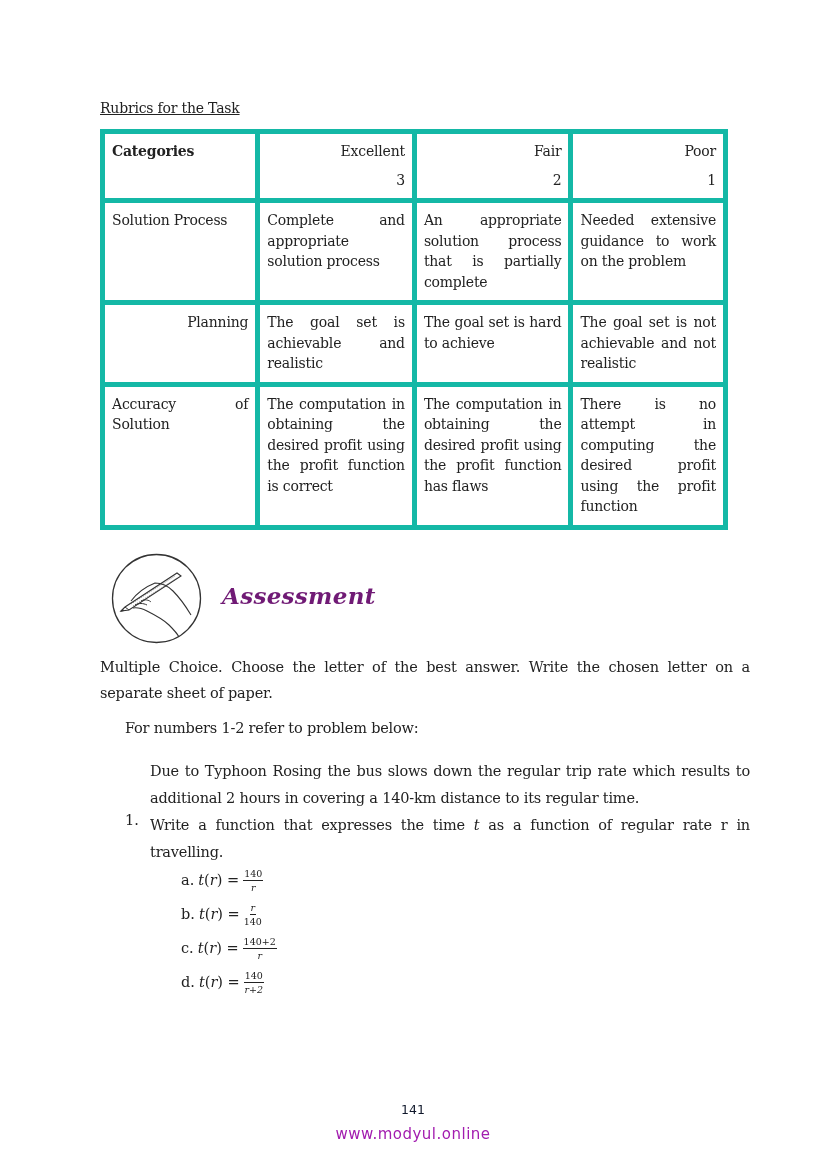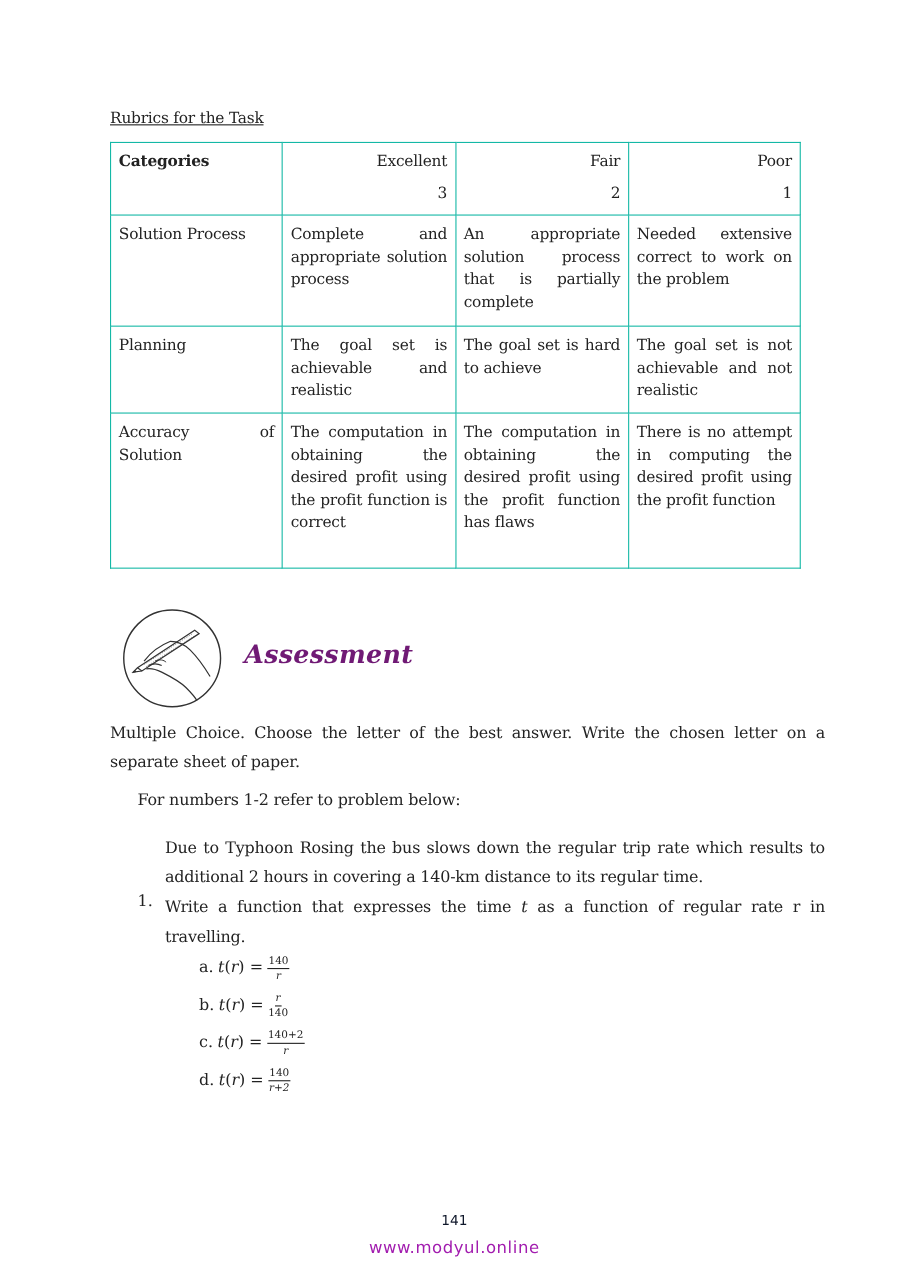--- a/index.html
+++ b/index.html
@@ -2,21 +2,21 @@
 <html><head>
 <meta charset="utf-8">
 <style>
   html, body { margin: 0; padding: 0; background: #ffffff; }
   body { width: 826px; height: 1169px; position: relative; overflow: hidden;
          font-family: "DejaVu Serif", "Liberation Serif", serif; color: #222; }
   .abs { position: absolute; }
   .caption { left: 100px; top: 100px; font-size: 14px; letter-spacing: -0.2px; text-decoration: underline; }
   table.rubric { position: absolute; left: 100px; top: 129px; width: 628px;
                  border-collapse: collapse; font-size: 14px; line-height: 20.5px; letter-spacing: -0.2px; }
-  table.rubric td, table.rubric th { border: 1px solid #14b8a6; vertical-align: top;
+  table.rubric td, table.rubric th { border: 5px solid #14b8a6; vertical-align: top;
                  padding: 7px 7px 8px 7px; text-align: justify; font-weight: normal; }
   table.rubric th { text-align: right; }
   table.rubric th.cat { text-align: left; font-weight: bold; }
   table.rubric th .score { display: block; margin-top: 8px; }
   .col0 { width: 142px; } .col1 { width: 143px; } .col2 { width: 143px; } .col3 { width: 142px; }
   tr.h-head { height: 66px; } tr.h-r1 { height: 101px; } tr.h-r2 { height: 79px; } tr.h-r3 { height: 141px; }
   .icon-wrap { left: 111px; top: 553px; width: 91px; height: 91px; }
   .assess-title { left: 222px; top: 582px; font-family: "DejaVu Serif", serif; font-weight: bold;
                   font-style: italic; font-size: 23px; color: #701a75; letter-spacing: 0.3px; }
   .instr { left: 100px; top: 654px; width: 650px; font-size: 14.5px; line-height: 26px;
@@ -51,24 +51,24 @@
       <tr class="h-head">
     <th class="cat col0"><span>Categories</span></th>
     <th class="col1"><span>Excellent</span><span class="score">3</span></th>
     <th class="col2"><span>Fair</span><span class="score">2</span></th>
     <th class="col3"><span>Poor</span><span class="score">1</span></th>
   </tr>
   <tr class="h-r1">
     <td style="text-align:left">Solution Process</td>
     <td>Complete and appropriate solution process</td>
     <td>An appropriate solution process that is partially complete</td>
-    <td>Needed extensive correct to work on the problem</td>
+    <td>Needed extensive guidance to work on the problem</td>
   </tr>
   <tr class="h-r2">
-    <td style="text-align:left">Planning</td>
+    <td style="text-align:right">Planning</td>
     <td>The goal set is achievable and realistic</td>
     <td>The goal set is hard to achieve</td>
     <td>The goal set is not achievable and not realistic</td>
   </tr>
   <tr class="h-r3">
     <td>Accuracy of Solution</td>
     <td>The computation in obtaining the desired profit using the profit function is correct</td>
     <td>The computation in obtaining the desired profit using the profit function has flaws</td>
     <td>There is no attempt in computing the desired profit using the profit function</td>
   </tr>

